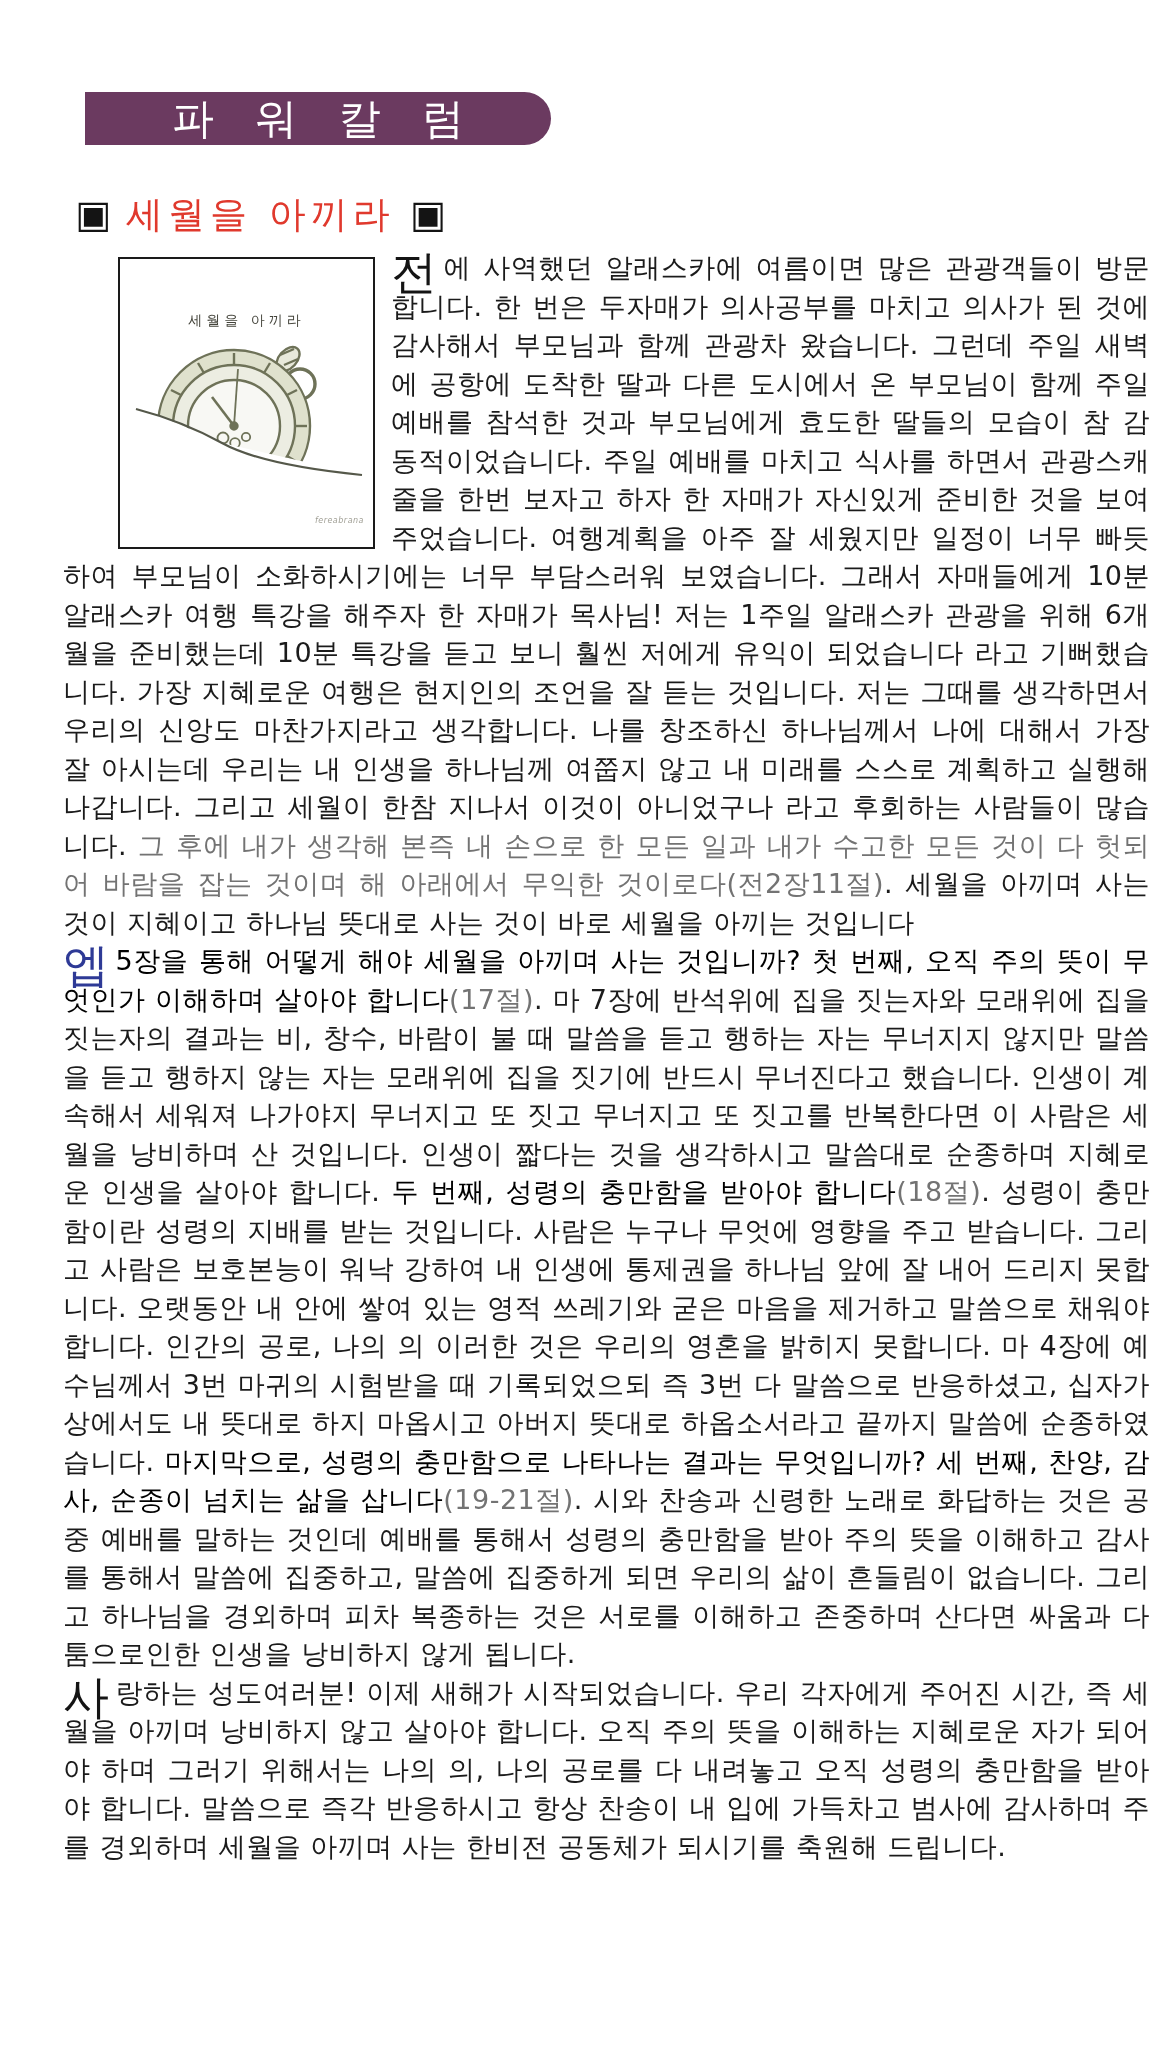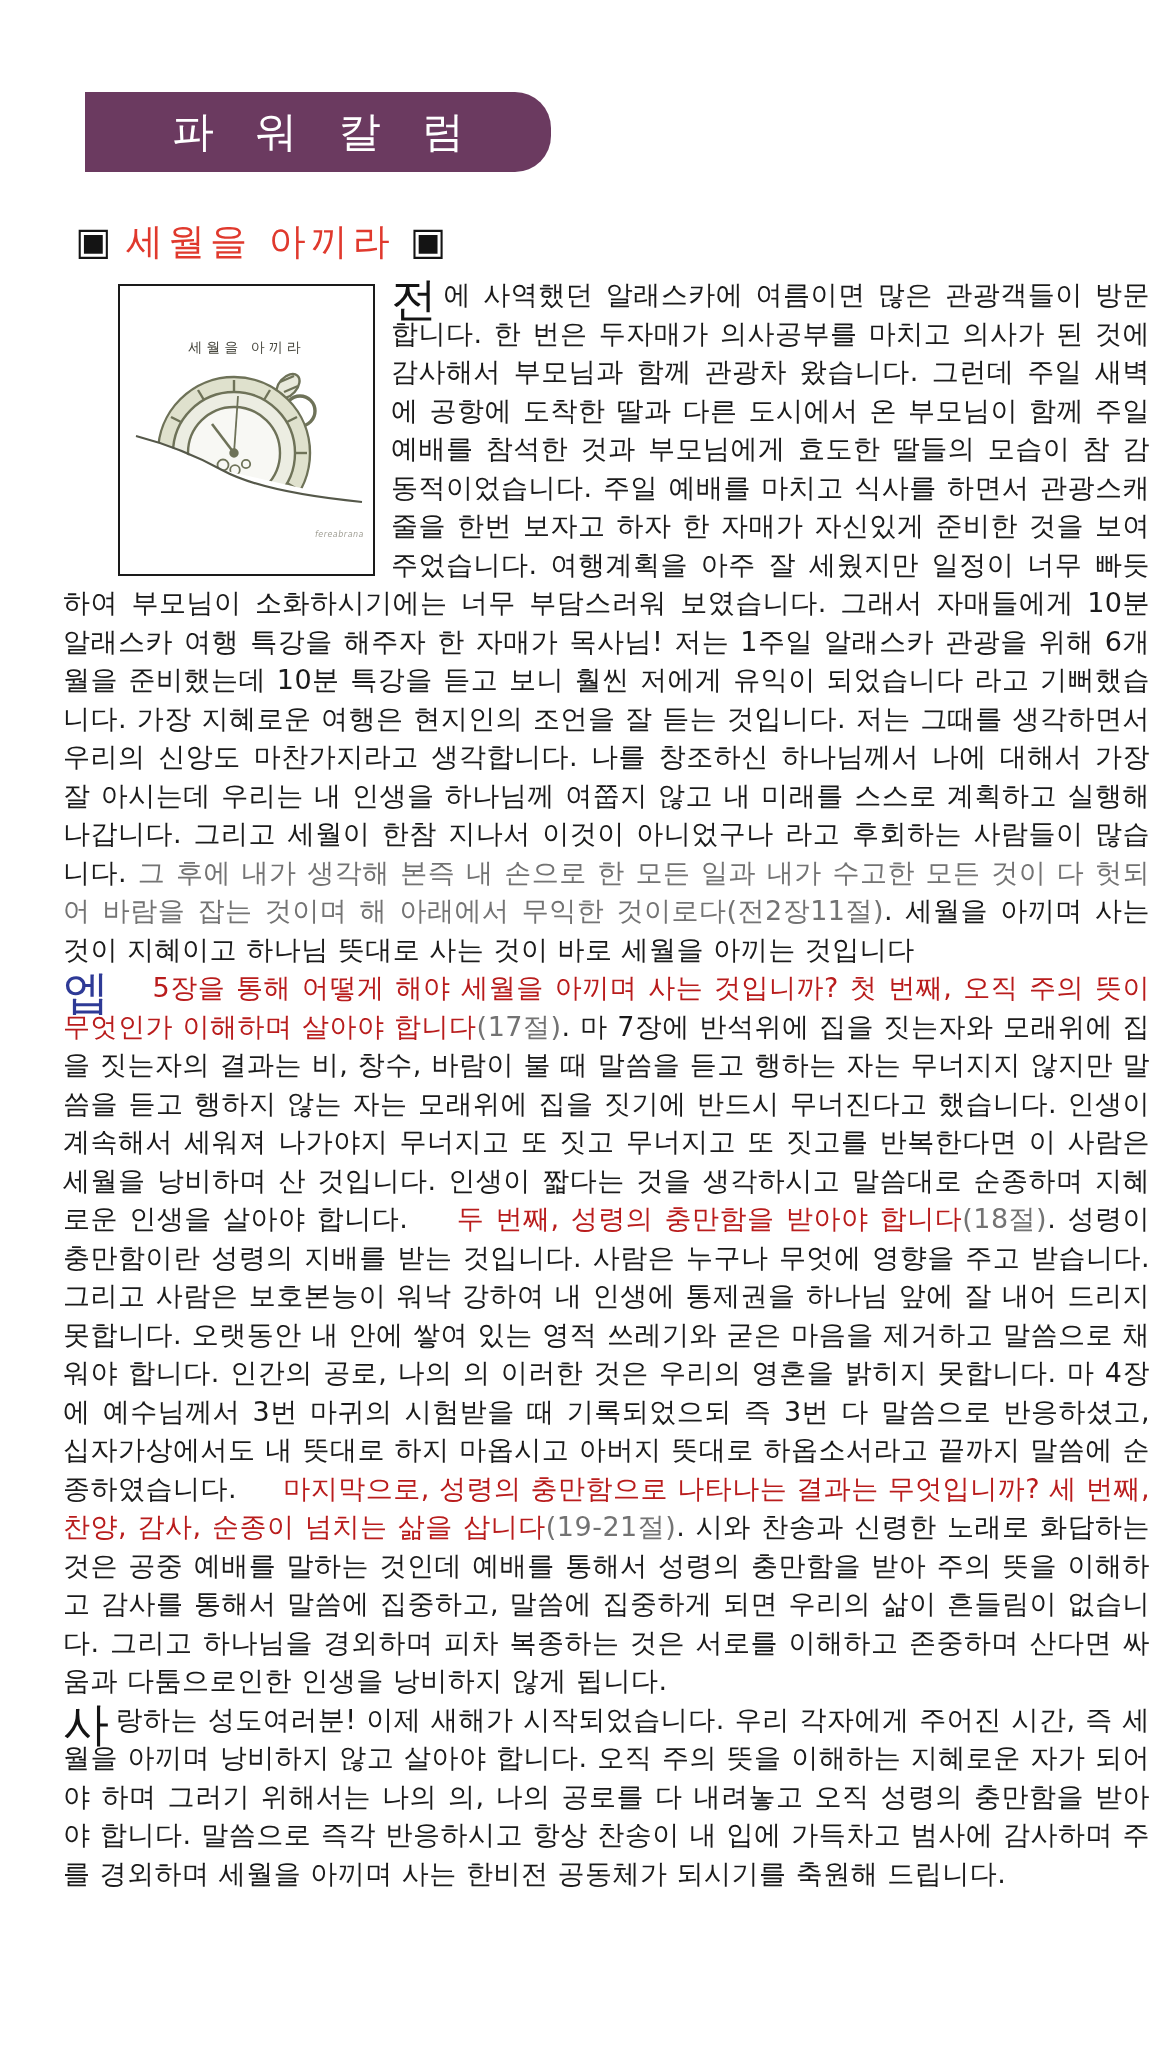--- a/index.html
+++ b/index.html
@@ -5,21 +5,21 @@
   html,body{margin:0;padding:0;background:#ffffff;}
   body{
     width:1170px;height:2068px;
     font-family:"DejaVu Sans","Liberation Sans",sans-serif;
     color:#1b1b1b;position:relative;overflow:hidden;
   }
   .page{box-sizing:border-box;width:1170px;padding:0 20px 0 63px;}
 
   
   .banner{
-    margin:92px 0 0 22px;width:466px;height:80px;
+    margin:92px 0 0 22px;width:466px;height:53px;
     background:#6b3a60;border-radius:0 36px 36px 0;
     display:flex;align-items:center;justify-content:center;
   }
   .banner-title{
     color:#ffffff;font-size:42px;letter-spacing:14px;
     padding-left:14px;white-space:nowrap;
   }
 
   
   .subtitle{
@@ -31,42 +31,42 @@
 
   
   .article{
     margin-top:16px;
     font-size:27px;line-height:38.5px;
     text-align:justify;letter-spacing:0.5px;
   }
   .article p{margin:0;}
 
   .t-red{color:#737373;}
-  .t-blue{color:#b91c1c;margin-left:37px;}
+  .t-blue{color:#000000;}
   .dc{
     float:left;font-size:46px;line-height:46px;height:34px;
     margin-right:6px;color:#141414;
   }
   .dc-blue{color:#2e3a96;}
 
   
   .figure{
     float:left;box-sizing:border-box;
     width:257px;height:292px;
     border:2px solid #1a1a1a;background:#ffffff;
     margin:8px 16px 6px 55px;
     position:relative;
   }
   .fig-caption{
     text-align:center;margin-top:42px;
     font-size:14px;letter-spacing:4px;color:#45453c;
   }
   .fig-svg{position:absolute;left:2px;top:62px;}
   .fig-credit{
-    position:absolute;right:9px;bottom:20px;
+    position:absolute;right:9px;bottom:7px;
     font-size:8px;color:#a09f95;font-style:italic;letter-spacing:0.5px;
   }
 </style>
 </head>
 <body>
 
 <div class="page">
 
   <div class="banner">
     <span class="banner-title">파 워 칼 럼</span>

